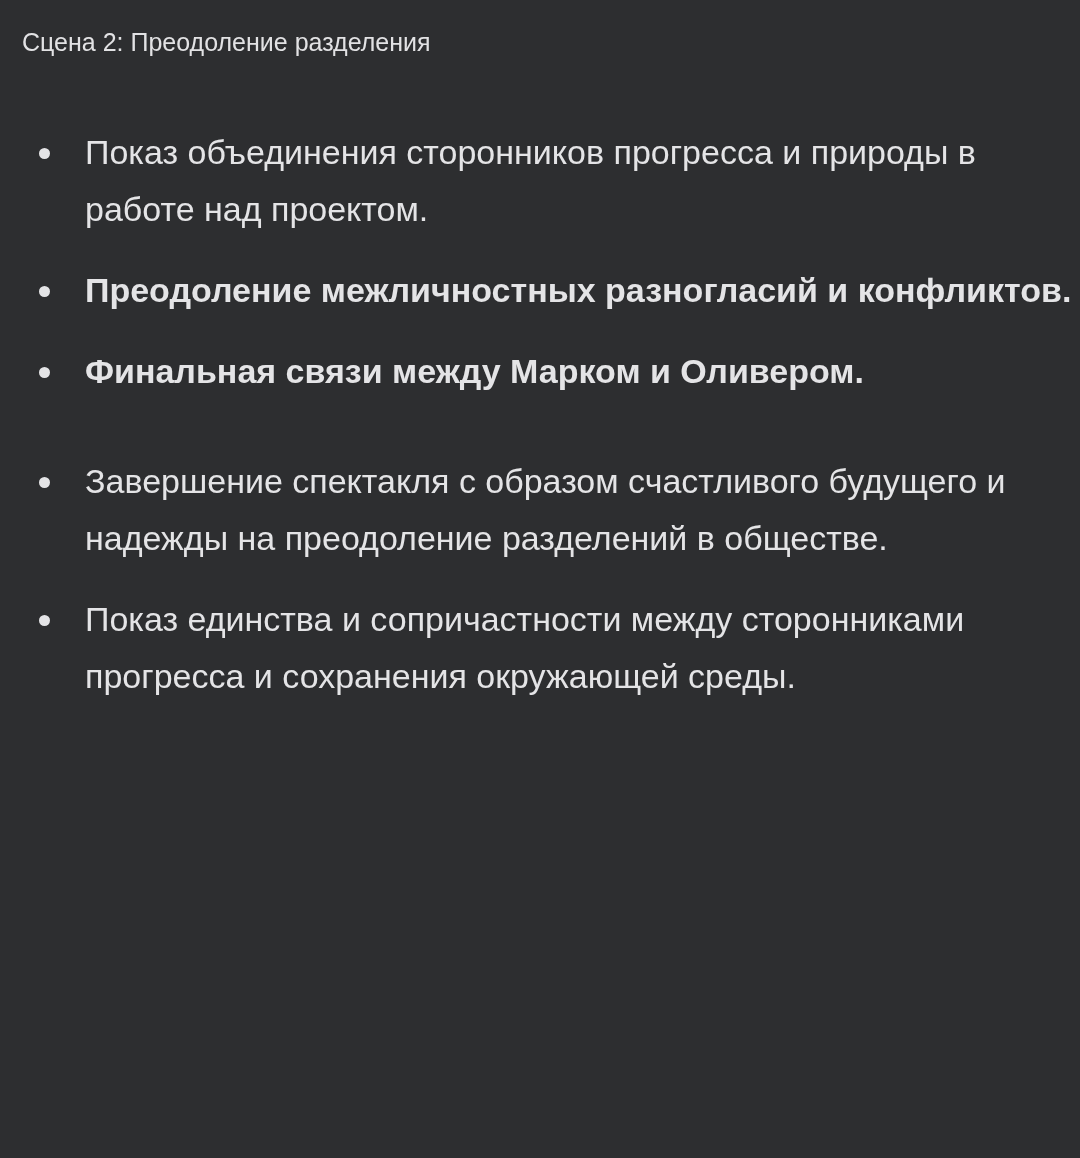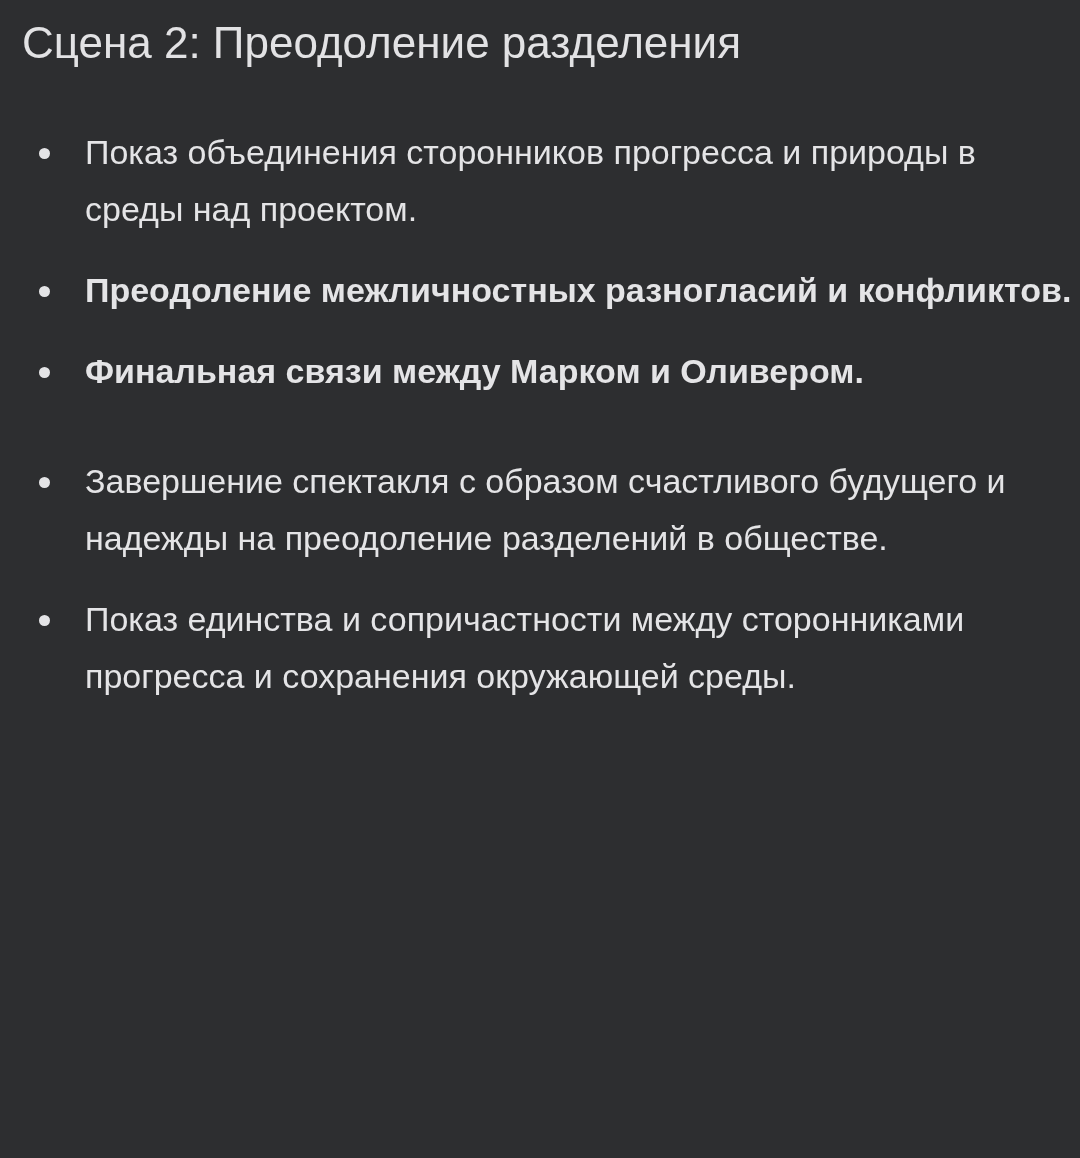--- a/index.html
+++ b/index.html
@@ -16,21 +16,21 @@
       font-size: 34px;
       line-height: 57px;
     }
     .doc {
       position: relative;
       padding: 14px 20px 0 22px;
     }
     .heading {
       margin: 0;
       font-weight: normal;
-      font-size: 44px;
+      font-size: 25px;
       line-height: 57px;
       color: #e2e2e4;
     }
     .list {
       list-style: none;
       margin: 0;
       padding: 0;
     }
     .item {
       position: relative;
@@ -59,21 +59,21 @@
   </style>
 </head>
 <body>
 
 <div class="doc">
 
   <h2 class="heading" id="scene2-heading">Сцена 2: Преодоление разделения</h2>
   <ul class="list" id="scene2-list">
     <li class="item">
       <span class="bullet"></span>
-      <span class="item-text">Показ объединения сторонников прогресса и природы в среды над проектом.</span>
+      <span class="item-text">Показ объединения сторонников прогресса и природы в работе над проектом.</span>
     </li>
     <li class="item">
       <span class="bullet"></span>
       <span class="item-text">Преодоление межличностных разногласий и конфликтов.</span>
     </li>
     <li class="item">
       <span class="bullet"></span>
       <span class="item-text">Финальная связи между Марком и Оливером.</span>
     </li>
   </ul>

